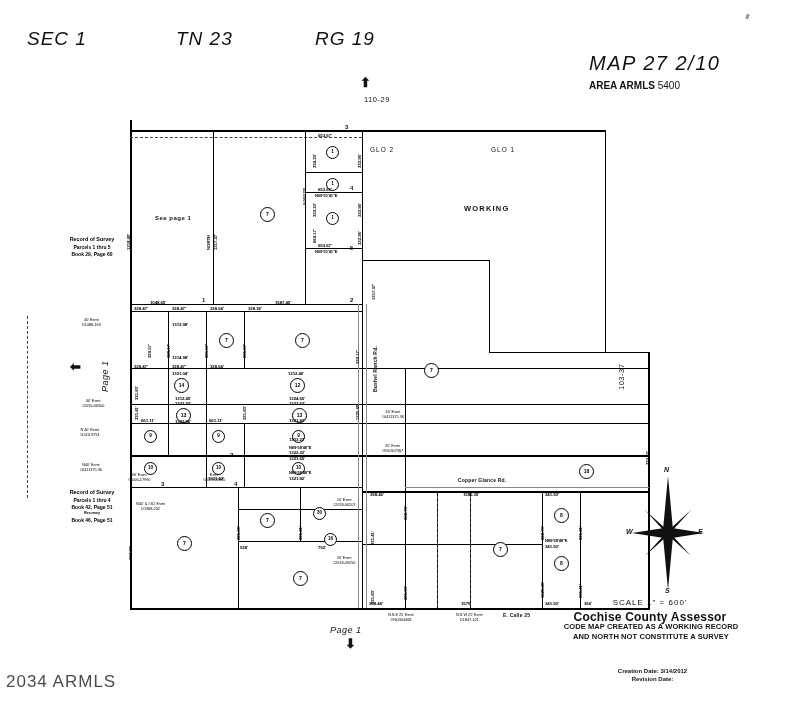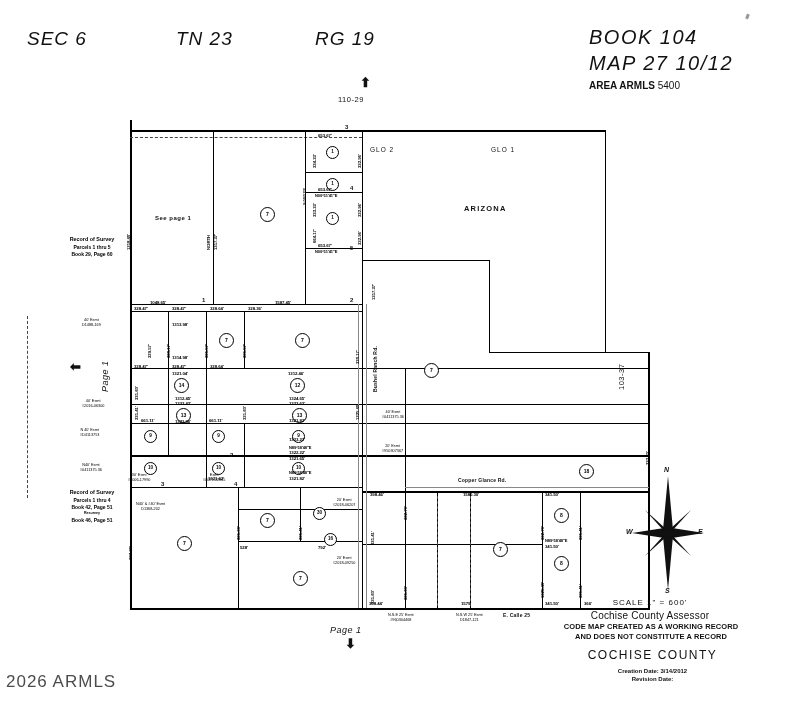--- a/index.html
+++ b/index.html
@@ -106,50 +106,49 @@
 
   
   #compass{position:absolute;left:628px;top:468px;width:80px;height:130px;}
   #compass .cl{
     position:absolute;font-size:7px;font-weight:bold;font-style:italic;
   }
 
   
   .legend{position:absolute;text-align:center;}
   .lg-scale{font-size:8px;letter-spacing:1px;}
-  .lg-assessor{font-size:10px;font-weight:normal;letter-spacing:0.2px;}
+  .lg-assessor{font-size:12px;font-weight:bold;letter-spacing:0.2px;}
   .lg-disc{font-size:7.5px;font-weight:bold;line-height:1.35;letter-spacing:0.1px;}
   .lg-county{font-size:12px;letter-spacing:1.5px;}
   .lg-date{font-size:6px;font-weight:bold;line-height:1.4;}
 
   .wm{
     position:absolute;left:6px;top:672px;font-size:17px;color:#2c2c2c;
     letter-spacing:1px;opacity:.85;
   }
   .speck{position:absolute;background:#9a9a9a;}
 </style>
 </head>
 <body>
 
 <div id="sheet">
 
-  <div class="abs hdr-big" style="left:27px;top:28px;">SEC 6</div>
+  <div class="abs hdr-big" style="left:27px;top:28px;">SEC 1</div>
   <div class="abs hdr-big" style="left:176px;top:28px;">TN 23</div>
   <div class="abs hdr-big" style="left:315px;top:28px;">RG 19</div>
 
-  <div class="abs hdr-book" style="left:589px;top:26px;">BOOK 104</div>
-  <div class="abs hdr-book" style="left:589px;top:52px;">MAP 27 10/12</div>
+  <div class="abs hdr-book" style="left:589px;top:52px;">MAP 27 2/10</div>
   <div class="abs hdr-area" style="left:589px;top:80px;">
     <span>AREA ARMLS</span>
     <span class="val">5400</span>
   </div>
   <div class="speck" style="left:746px;top:14px;width:3px;height:5px;transform:rotate(22deg);"></div>
 
   <div class="arrow" style="left:360px;top:76px;">⬆</div>
-  <div class="tiny-id" style="left:338px;top:95px;">110-29</div>
+  <div class="tiny-id" style="left:364px;top:95px;">110-29</div>
 
   <div class="tiny-idv" style="left:617px;top:390px;">103-37</div>
 
   <div class="ln v2" style="left:130px;top:120px;height:490px;"></div>
   <div class="ln h2" style="left:130px;top:608px;width:520px;"></div>
   <div class="ln v2" style="left:648px;top:352px;height:257px;"></div>
   <div class="ln h1" style="left:489px;top:352px;width:160px;"></div>
   <div class="ln v1" style="left:489px;top:260px;height:93px;"></div>
   <div class="ln h1" style="left:362px;top:260px;width:128px;"></div>
   <div class="ln v1" style="left:605px;top:130px;height:223px;"></div>
@@ -197,21 +196,21 @@
 
   <div class="ln v1" style="left:358px;top:304px;height:304px;background:#888;"></div>
   <div class="ln v1" style="left:366px;top:304px;height:304px;background:#888;"></div>
 
   <div class="ln h1" style="left:405px;top:487px;width:244px;background:#888;"></div>
 
   <div class="lbl lbl-seepage" style="left:155px;top:215px;">See  page  1</div>
 
   <div class="lbl lbl-glo" style="left:370px;top:146px;">GLO 2</div>
   <div class="lbl lbl-glo" style="left:491px;top:146px;">GLO 1</div>
-  <div class="lbl lbl-az" style="left:464px;top:204px;">ARIZONA</div>
+  <div class="lbl lbl-az" style="left:464px;top:204px;">WORKING</div>
 
   <div class="roadv" style="left:372px;top:392px;">Bushel Ranch Rd.</div>
   <div class="road" style="left:458px;top:477px;">Copper Glance Rd.</div>
   <div class="road" style="left:503px;top:612px;">E. Calle 25</div>
 
   <div class="cnum" style="left:345px;top:124px;">3</div>
   <div class="cnum" style="left:350px;top:185px;">4</div>
   <div class="cnum" style="left:350px;top:245px;">5</div>
   <div class="cnum" style="left:202px;top:297px;">1</div>
   <div class="cnum" style="left:350px;top:297px;">2</div>
@@ -431,20 +430,19 @@
     </svg>
     <div class="cl" style="left:36px;top:-2px;">N</div>
     <div class="cl" style="left:70px;top:60px;">E</div>
     <div class="cl" style="left:37px;top:119px;">S</div>
     <div class="cl" style="left:-2px;top:60px;">W</div>
   </div>
 
   <div class="legend lg-scale" style="left:560px;top:598px;width:180px;">SCALE  1" =  600'</div>
   <div class="legend lg-assessor" style="left:560px;top:610px;width:180px;">Cochise County Assessor</div>
   <div class="legend lg-disc" style="left:545px;top:622px;width:212px;">CODE MAP CREATED AS A WORKING RECORD</div>
-  <div class="legend lg-disc" style="left:545px;top:632px;width:212px;">AND DOES NOT CONSTITUTE A RECORD</div>
-  <div class="legend lg-county" style="left:570px;top:648px;width:165px;">COCHISE  COUNTY</div>
+  <div class="legend lg-disc" style="left:545px;top:632px;width:212px;">AND NORTH NOT CONSTITUTE A SURVEY</div>
   <div class="legend lg-date" style="left:570px;top:667px;width:165px;">Creation Date: 3/14/2012</div>
   <div class="legend lg-date" style="left:570px;top:675px;width:165px;">Revision Date:</div>
 
-  <div class="wm">2026 ARMLS</div>
+  <div class="wm">2034 ARMLS</div>
 
 </div>
 
 </body></html>

